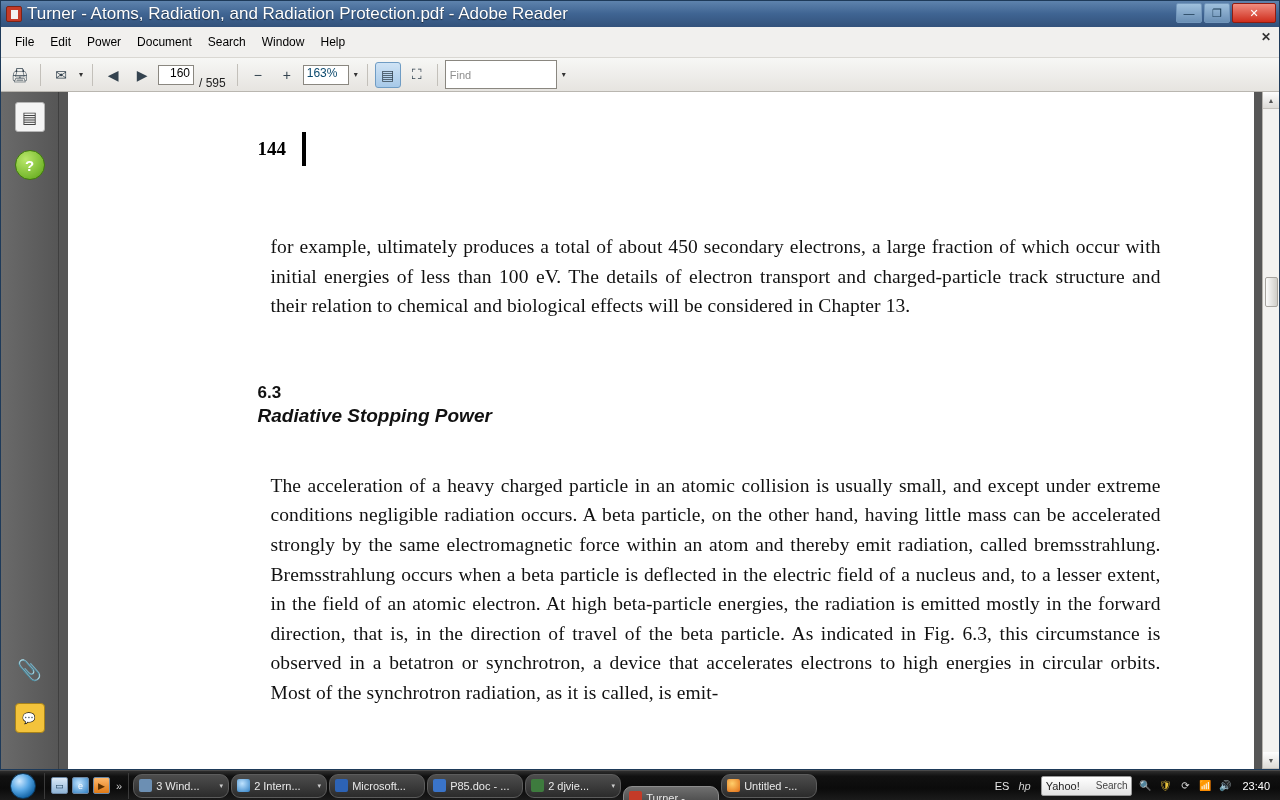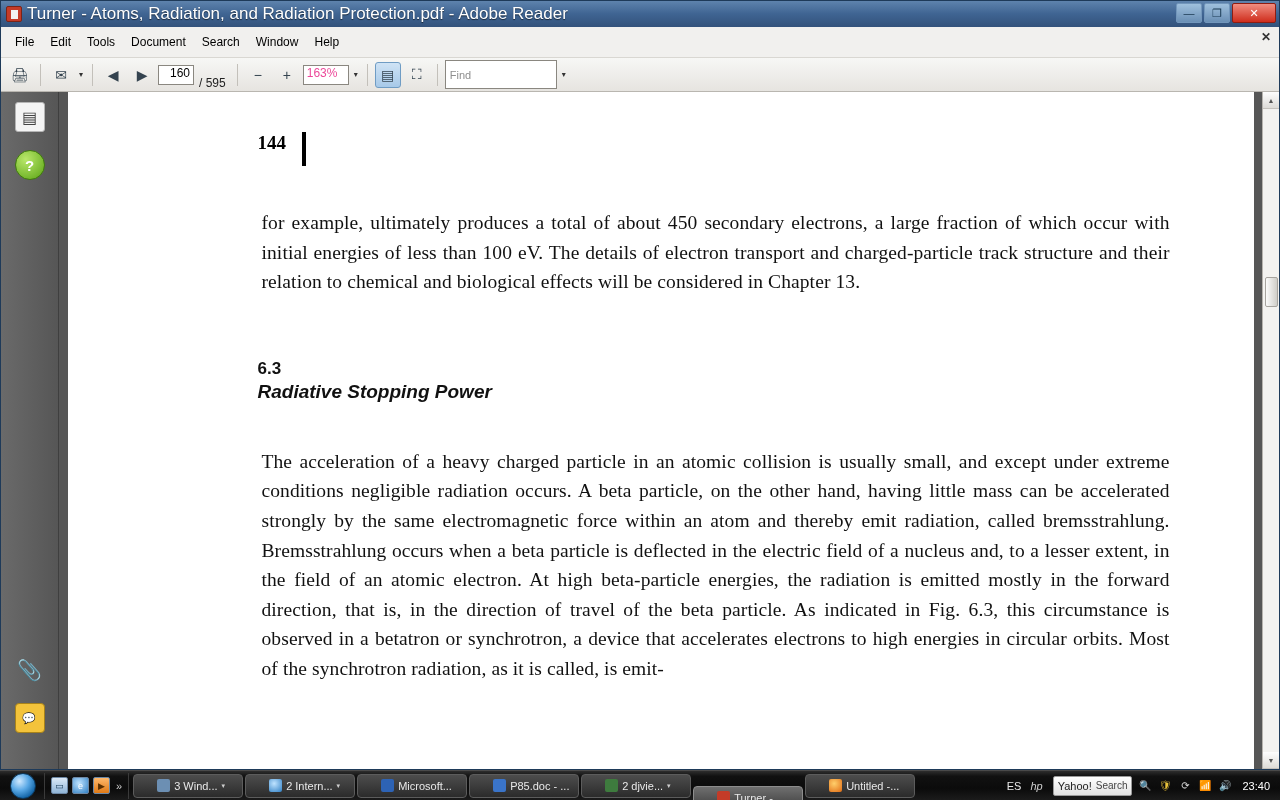--- a/index.html
+++ b/index.html
@@ -132,21 +132,21 @@
   }
   .page-total {
     font-size: 12px; color: #222; margin: 16px 4px 0 2px;
   }
   .zoom-input {
     width: 46px; height: 20px;
     border: 1px solid #8a8780;
     background: #fff;
     font-size: 12px;
     padding: 0 3px;
-    color: #ec4899;
+    color: #0c4a6e;
     font-family: "Liberation Sans", sans-serif;
   }
   .find-box {
     width: 112px; height: 29px;
     border: 1px solid #8a8780;
     background: #fff;
     font-size: 11px;
     color: #8e8e8e;
     padding: 0 4px;
     display: flex; align-items: center;
@@ -211,43 +211,43 @@
     height: 100%;
     position: relative;
     padding: 0;
   }
   .pagebody {
     padding: 40px 80px 0 190px;
     font-family: "Liberation Serif", serif;
     color: #111;
   }
   .runhead {
-    display: flex; 
-    margin-bottom: 42px;
+    display: flex; align-items: center;
+    margin-bottom: 66px;
   }
   .runhead .pgnum {
     font-size: 19px; font-weight: bold; color: #000;
     margin-right: 16px;
     font-family: "Liberation Serif", serif;
   }
   .runhead .rule {
     width: 4px; height: 34px;
     background: #000;
     margin-right: 18px;
   }
   .runhead .rhtext {
     font-size: 17px; font-style: italic; color: #000;
   }
   .runhead .rhtext .chapnum { font-weight: normal; }
 
   p.body {
     font-size: 19.5px;
     line-height: 29.6px;
     text-align: justify;
-    margin: 4px;
+    margin: 13px;
     letter-spacing: 0.1px;
   }
   .secnum {
     font-family: "Liberation Sans", sans-serif;
     font-size: 17px; font-weight: bold;
     margin-top: 62px; margin-bottom: 2px;
   }
   .sectitle {
     font-family: "Liberation Sans", sans-serif;
     font-size: 19px; font-weight: bold;
@@ -324,23 +324,23 @@
     padding-left: 4px;
     flex: 1;
     overflow: hidden;
   }
   .task {
     height: 24px;
     min-width: 96px;
     max-width: 110px;
     background: linear-gradient(to bottom, #4d4d4d, #2b2b2b);
     border: 1px solid #5c5c5c;
-    border-radius: 4px;
-    display: flex; align-items: center;
-    padding: 0 23px;
+    border-radius: 9px;
+    display: flex; align-items: center;
+    padding: 0 5px;
     color: #e8e8e8;
     font-size: 11px;
     gap: 4px;
     white-space: nowrap;
     overflow: hidden;
   }
   .task.active {
     background: linear-gradient(to bottom, #6f6f6f, #3d3d3d);
     border-color: #8d8d8d;
     margin-top: 24px;
@@ -373,21 +373,21 @@
     color: #d0d0d0; font-size: 11px; font-style: italic;
     padding-right: 4px;
   }
   .yahoo {
     display: flex; align-items: center;
     height: 20px;
     background: linear-gradient(to bottom, #ffffff, #e2e2e2);
     border: 1px solid #9a9a9a;
     border-radius: 2px;
     padding: 0 4px;
-    gap: 4px;
+    gap: 16px;
   }
   .yahoo .ylabel { font-size: 11px; color: #222; }
   .yahoo .ysearch { font-size: 10px; color: #444; }
   .tray-icons { display: flex; align-items: center; gap: 6px; }
   .ti {
     width: 14px; height: 14px;
     display: flex; align-items: center; justify-content: center;
     font-size: 10px; color: #dcdcdc;
   }
   .ti.shield { color: #e8c23a; }
@@ -408,21 +408,21 @@
     <div class="win-buttons">
       <div class="win-btn">—</div>
       <div class="win-btn">❐</div>
       <div class="win-btn close">✕</div>
     </div>
   </div>
 
   <div class="menubar">
     <div class="menu-item">File</div>
     <div class="menu-item">Edit</div>
-    <div class="menu-item">Tools</div>
+    <div class="menu-item">Power</div>
     <div class="menu-item">Document</div>
     <div class="menu-item">Search</div>
     <div class="menu-item">Window</div>
     <div class="menu-item">Help</div>
     <div class="menubar-close">✕</div>
   </div>
 
   <div class="toolbar">
     <div class="tb-btn">🖨</div>
     <div class="tb-sep"></div>

